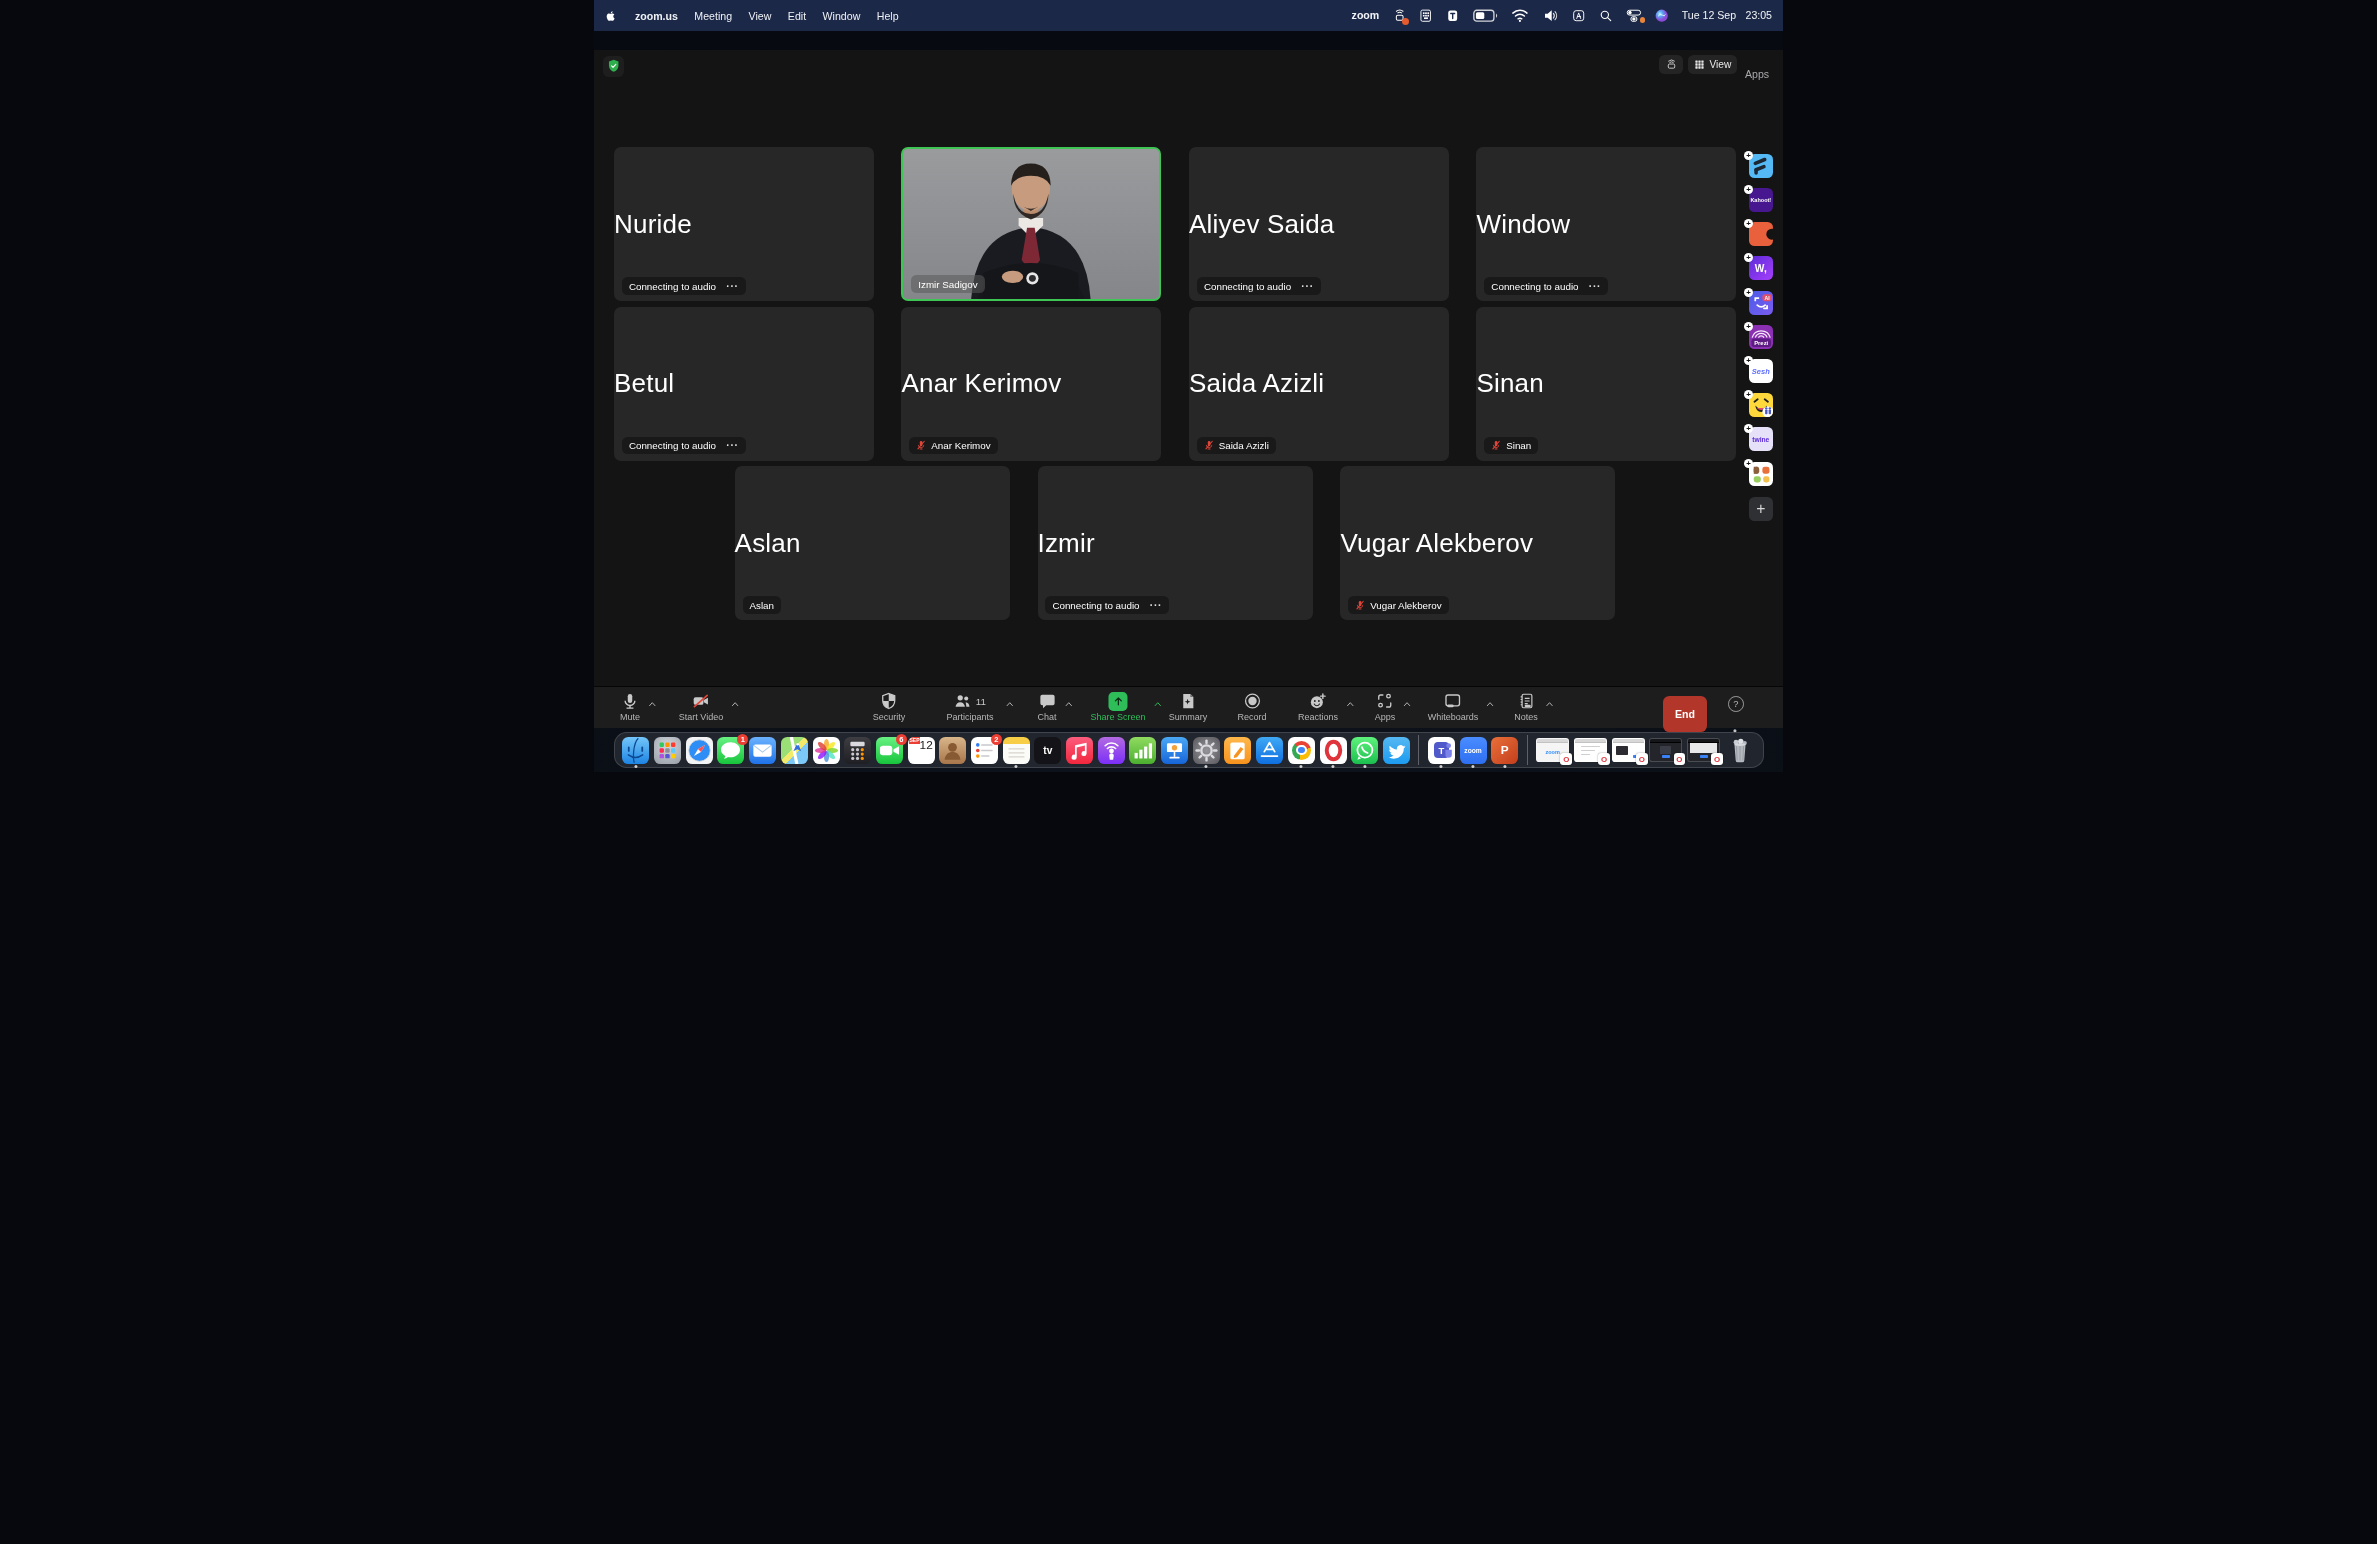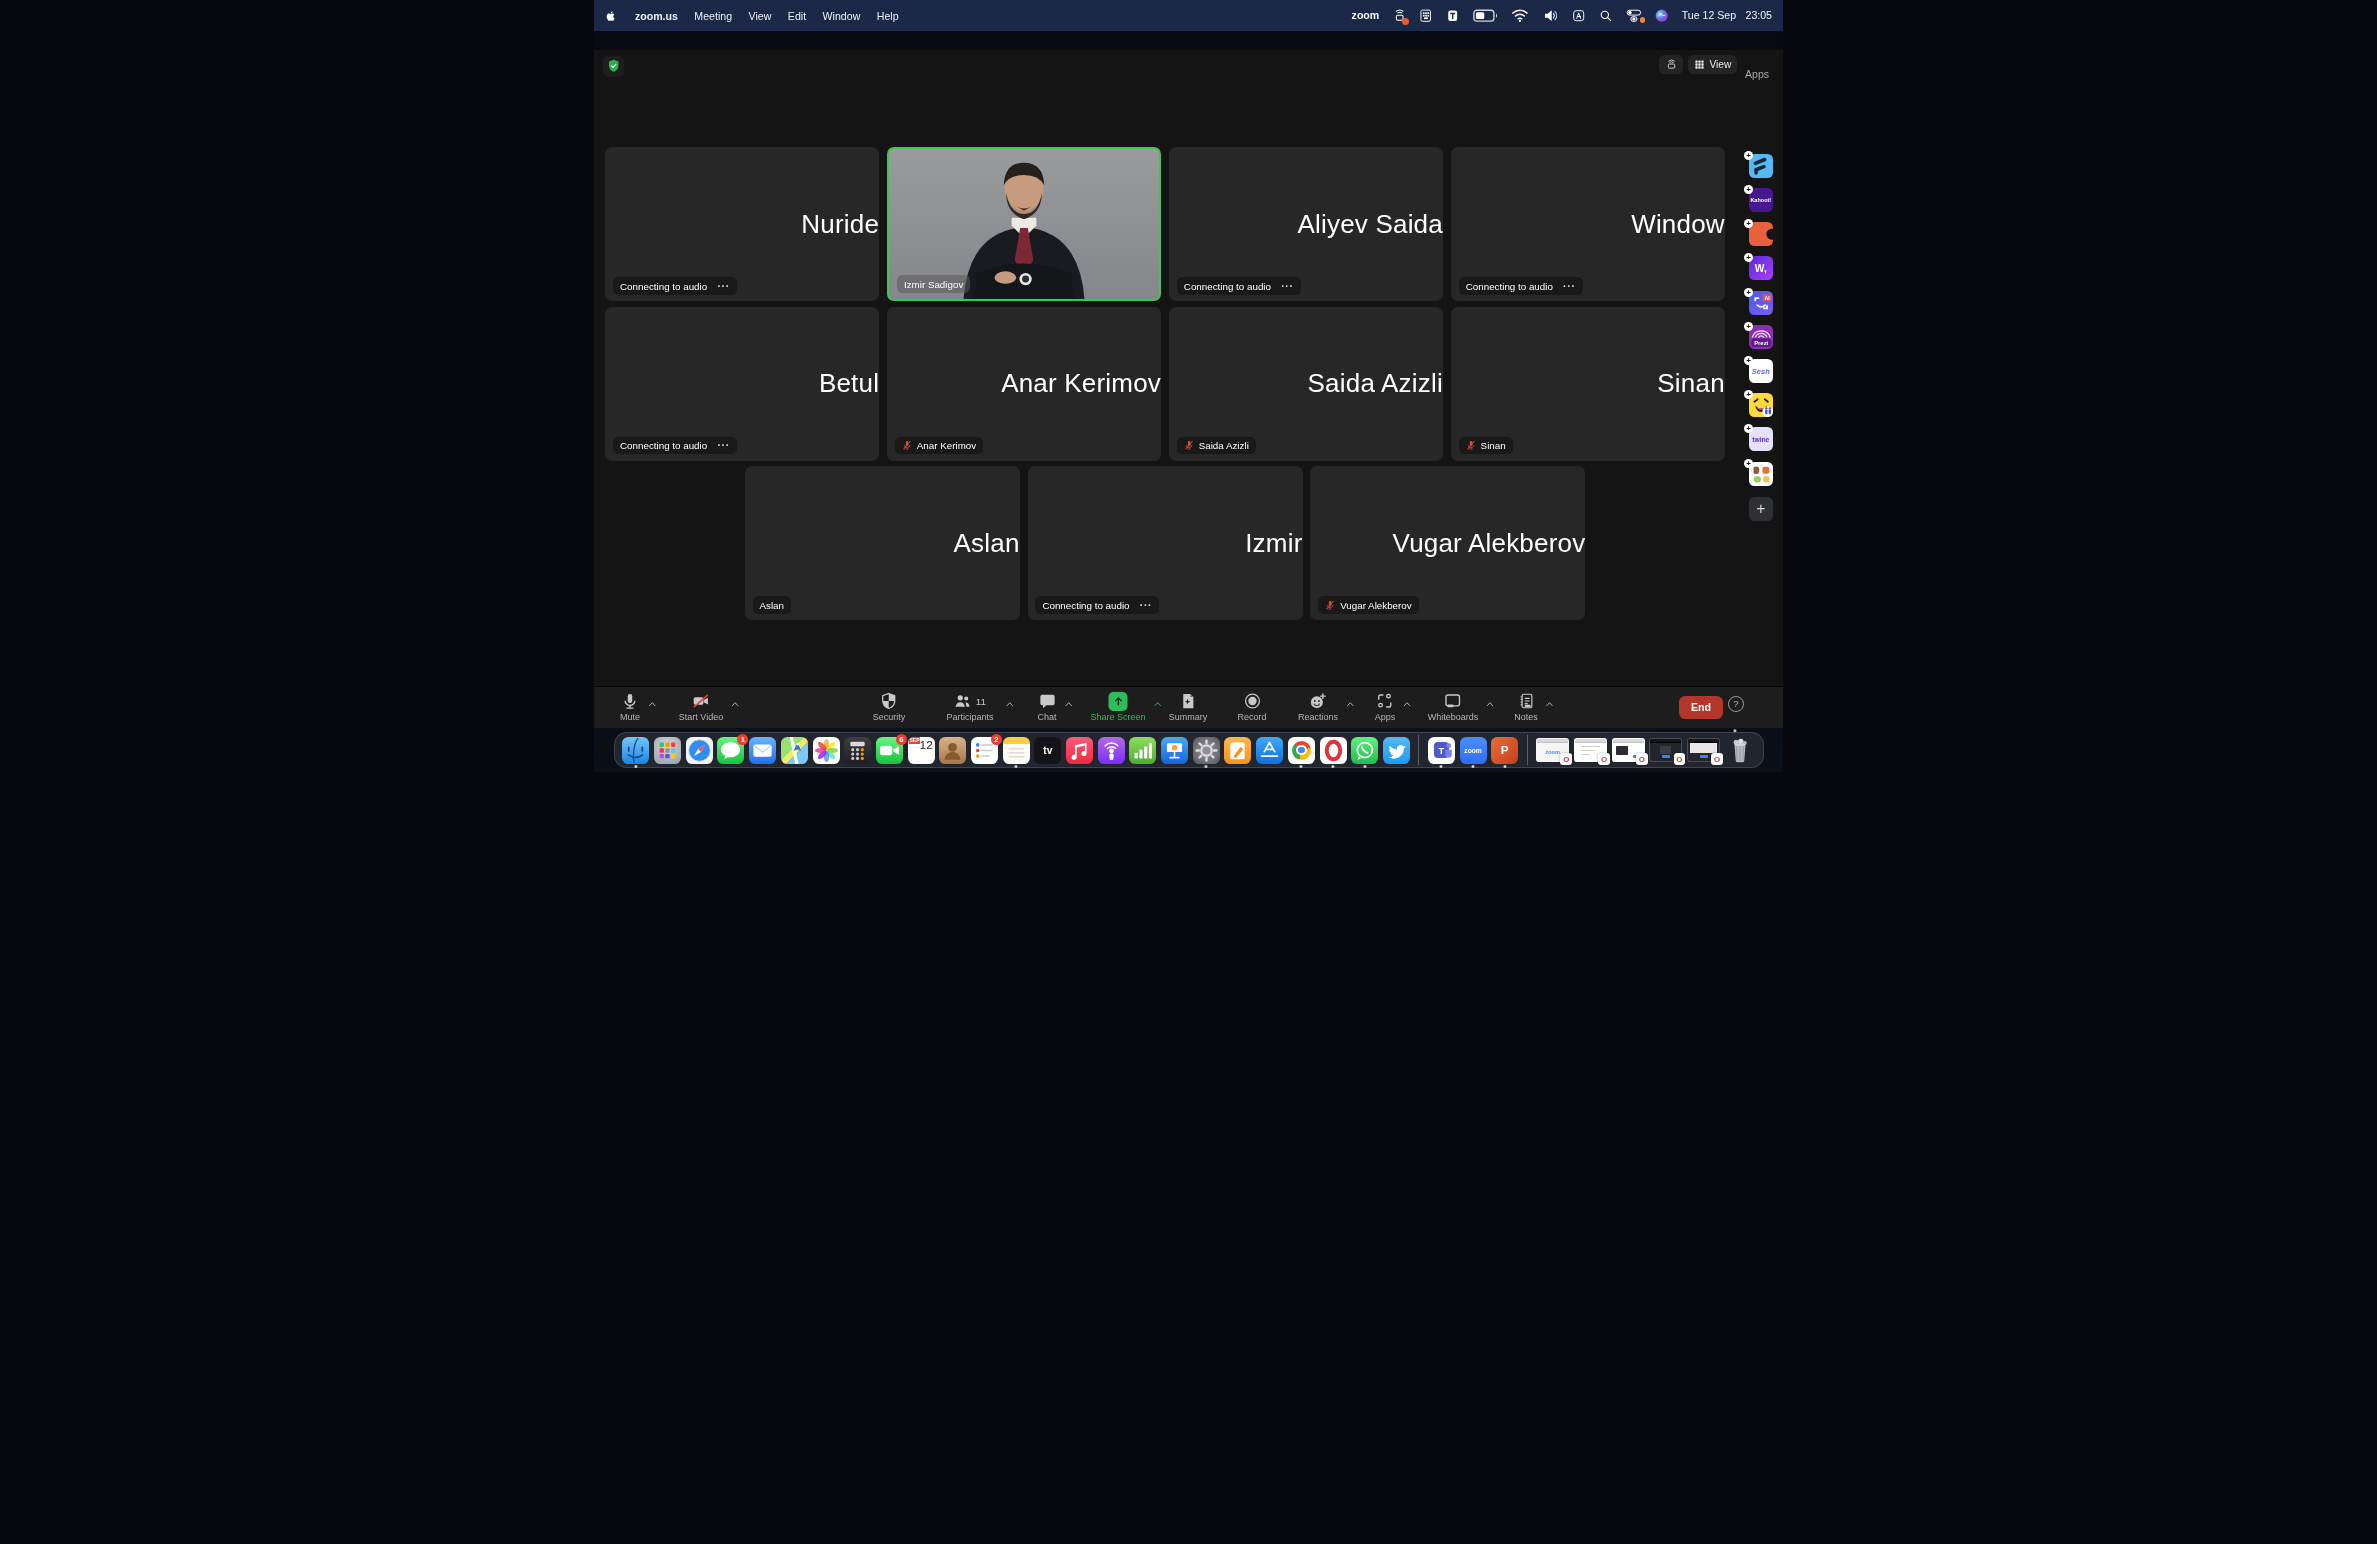--- a/index.html
+++ b/index.html
@@ -39,21 +39,21 @@
   .top-btn { position:absolute; top:4.7px; height:19px; background:#242424; border-radius:5.5px;
              display:flex; align-items:center; justify-content:center; gap:4.7px; color:#e8e8e8; font-size:10.2px; }
   .top-btn svg { width:11px; height:11px; }
   #btn-airplay { left:1065px; width:24.4px; }
   #btn-view { left:1094px; width:49px; }
   .apps-head { position:absolute; left:1151px; top:18px; color:#a9a9ad; font-size:10.6px; }
 
   .stage { position:absolute; left:0; top:0; width:1142px; padding-top:97px; }
   .prow { display:flex; justify-content:center; gap:7.9px; margin-bottom:5.5px; }
   .tile { position:relative; width:274px; height:154px; background:#272727; border-radius:7px;
-          display:flex; align-items:center; justify-content:flex-end; }
+          display:flex; align-items:center; justify-content:flex-start;margin-left:20px; }
   .prow.r3 .tile { width:275px; }
   .tile.video { border:2px solid #3ec553; background:#8f9092; overflow:hidden; }
   .tile.video svg.person { position:absolute; inset:0; width:100%; height:100%; }
   .pname { color:#fff; font-size:26px; letter-spacing:0.2px; }
   .pill { position:absolute; left:7.9px; bottom:6.3px; height:17.3px; display:flex; align-items:center; gap:4.7px;
           background:rgba(16,16,16,.6); border-radius:5.5px; padding:0 7px; color:#fff; font-size:9.8px; }
   .tile.video .pill { background:rgba(90,90,90,.55); }
   .pill .dots { color:#e0e0e0; font-weight:bold; font-size:10.2px; margin-left:5.5px; letter-spacing:0.8px; }
   .pill svg.micoff { width:10.2px; height:10.2px; }
 
@@ -77,23 +77,23 @@
   .tb-ic { height:19px; display:flex; align-items:center; gap:3.9px; color:#c9c9c9; }
   .tb-ic svg { width:18px; height:18px; }
   .tb-count { font-size:9.8px; color:#c9c9c9; }
   .tb-label { margin-top:1.6px; font-size:9px; color:#b6b6b6; white-space:nowrap; }
   .tb-caret { position:absolute; top:6.3px; color:#b6b6b6; }
   .tb-caret svg { width:8.6px; height:8.6px; }
   .tb-item.accent .tb-label, .tb-item.accent .tb-caret { color:#2ebd59; }
   .share-sq { width:19px; height:19px; border-radius:4.7px; background:#2ebd59; display:flex;
               align-items:center; justify-content:center; }
   .share-sq svg { width:11.8px; height:11.8px; color:#0c2d16; }
-  .end-btn { position:absolute; left:1069px; top:8.6px; width:44px; height:23px; border-radius:6.3px;
+  .end-btn { position:absolute; left:1069px; top:8.6px; width:44px; height:36px; border-radius:6.3px;
              background:#b3362b; color:#fff; font-size:10.6px; font-weight:bold; border:none;
-             display:flex; align-items:center; justify-content:center;margin-left:16px; }
+             display:flex; align-items:center; justify-content:center; }
   .more-dots { position:absolute; left:1135px; top:666px; width:12.6px; height:17.3px; color:#c4c4c4;
                display:flex; align-items:center; justify-content:center; }
   .help-btn { position:absolute; left:1134px; top:696px; width:15.7px; height:15.7px; border-radius:50%;
               border:1.1px solid #9a9a9a; color:#b5b5b5; font-size:9.4px; display:flex;
               align-items:center; justify-content:center; background:transparent; }
 
   
   .dock { position:absolute; left:50%; transform:translateX(-50%); bottom:3.9px; height:36px;
           display:flex; align-items:center; gap:4.7px; padding:0 7.9px;
           background:rgba(40,44,52,.78); border:0.8px solid rgba(255,255,255,.14); border-radius:12.6px; }

